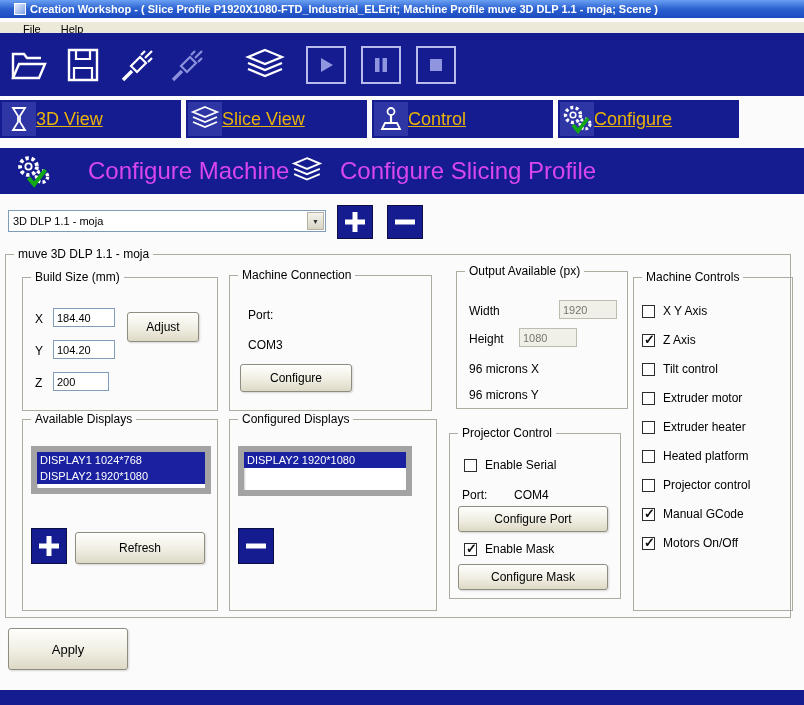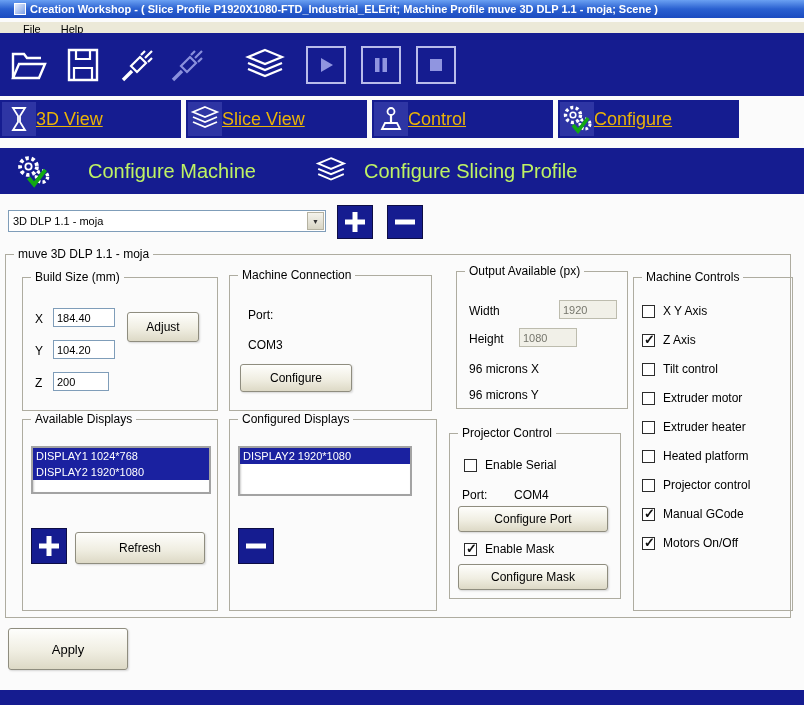--- a/index.html
+++ b/index.html
@@ -28,21 +28,21 @@
   .media{width:40px;height:38px;border:2px solid #b9bcea;display:flex;align-items:center;justify-content:center;}
 
   .tabbar{position:absolute;left:0;top:100px;width:740px;height:38px;}
   .tab{position:absolute;top:0;width:181px;height:38px;background:var(--navy);display:flex;align-items:center;cursor:pointer;}
   .tab-icon{width:34px;height:34px;margin-left:2px;background:var(--navy-light);display:flex;align-items:center;justify-content:center;flex:none;}
   .tab-label{flex:1;color:#eab308;font-size:18px;text-decoration:underline;}
 
   .subtabbar{position:absolute;left:0;top:148px;width:804px;height:46px;background:var(--navy);}
   .subtab{position:absolute;top:0;height:46px;display:flex;align-items:center;cursor:pointer;}
   .subtab-icon{width:38px;height:38px;display:flex;align-items:center;justify-content:center;flex:none;}
-  .subtab-label{color:#bef264;font-size:20px;}
+  .subtab-label{color:#d946ef;font-size:24px;}
 
   .content{position:absolute;left:0;top:194px;width:804px;height:496px;background:var(--contentbg);}
 
   .combo{position:absolute;background:#fff;border:1px solid #7f9db9;display:flex;align-items:center;cursor:default;}
   .combo-text{flex:1;padding-left:4px;font-size:11px;white-space:nowrap;overflow:hidden;}
   .combo-arrow{width:17px;height:18px;margin-right:1px;background:linear-gradient(180deg,#f4f3ec,#d8d5c4);
     border:1px solid #b5b2a1;display:flex;align-items:center;justify-content:center;flex:none;cursor:pointer;}
   .combo-arrow::after{content:"▼";font-size:7px;color:#333;}
 
   .navy-btn{position:absolute;background:var(--navy);border:1px solid #0d0d45;display:flex;align-items:center;justify-content:center;padding:0;cursor:pointer;}
@@ -53,21 +53,21 @@
   .lbl{position:absolute;font-size:12px;white-space:nowrap;}
 
   .field{position:absolute;border:1px solid #7f9db9;background:#fff;font-size:11px;font-family:inherit;padding:1px 3px;color:#000;}
   .field.disabled{background:#f1f0e8;color:#76766c;border-color:#bdbcae;}
 
   .btn{position:absolute;background:linear-gradient(180deg,#fefefc,#f0eee2 55%,#ddd9c6);
     border:1px solid #8f8d7f;border-radius:3px;font-size:12px;font-family:inherit;color:#000;cursor:pointer;
     box-shadow:1px 1px 2px rgba(0,0,0,0.15);}
   .btn.apply{font-size:13px;}
 
-  .listbox{position:absolute;background:#fff;border:2px solid #a3a3a3;box-shadow:inset 1px 1px 2px rgba(0,0,0,0.2);overflow:hidden;}
+  .listbox{position:absolute;background:#fff;border:6px solid #a3a3a3;box-shadow:inset 1px 1px 2px rgba(0,0,0,0.2);overflow:hidden;}
   .list-item{height:16px;line-height:16px;font-size:11px;padding-left:3px;cursor:default;white-space:nowrap;}
   .list-item[data-selected="true"]{background:var(--sel);color:#fff;}
 
   .cbrow{position:absolute;display:flex;align-items:center;gap:8px;}
   .cb{width:13px;height:13px;background:#fff;border:1px solid #2c2c2c;position:relative;flex:none;cursor:pointer;}
   .cb[data-checked="true"]::after{content:"✓";position:absolute;left:1px;top:-3px;font-size:13px;font-weight:bold;color:#101010;}
   .cb-label{font-size:12px;white-space:nowrap;}
 
   .bottombar{position:absolute;left:0;top:690px;width:804px;height:15px;background:var(--navy);}
 </style>
@@ -186,21 +186,21 @@
       <span class="subtab-icon">
         <svg width="36" height="36" viewBox="0 0 32 32">
           <circle cx="12" cy="12" r="7.5" fill="none" stroke="#fff" stroke-width="3.4" stroke-dasharray="3 2.4"></circle>
           <circle cx="12" cy="12" r="2.8" fill="none" stroke="#fff" stroke-width="1.6"></circle>
           <circle cx="24" cy="21" r="5" fill="none" stroke="#fff" stroke-width="3" stroke-dasharray="2.6 2"></circle>
           <path d="M12 22 l5 6 l10 -13" fill="none" stroke="#12a912" stroke-width="3.6"></path>
         </svg>
       </span>
       <span class="subtab-label" style="margin-left:36px">Configure Machine</span>
     </div>
-    <div class="subtab" style="left:312px">
+    <div class="subtab" style="left:288px">
       <span class="subtab-icon">
         <svg width="32" height="30" viewBox="0 0 30 28">
             <path d="M15 2 L27 7 L15 12 L3 7 Z" fill="none" stroke="#fff" stroke-width="1.8"></path>
             <path d="M3 12 L15 17 L27 12" fill="none" stroke="#fff" stroke-width="1.8"></path>
             <path d="M3 17 L15 22 L27 17" fill="none" stroke="#fff" stroke-width="1.8"></path>
           </svg>
       </span>
       <span class="subtab-label" style="margin-left:14px">Configure Slicing Profile</span>
     </div>
   </div>

